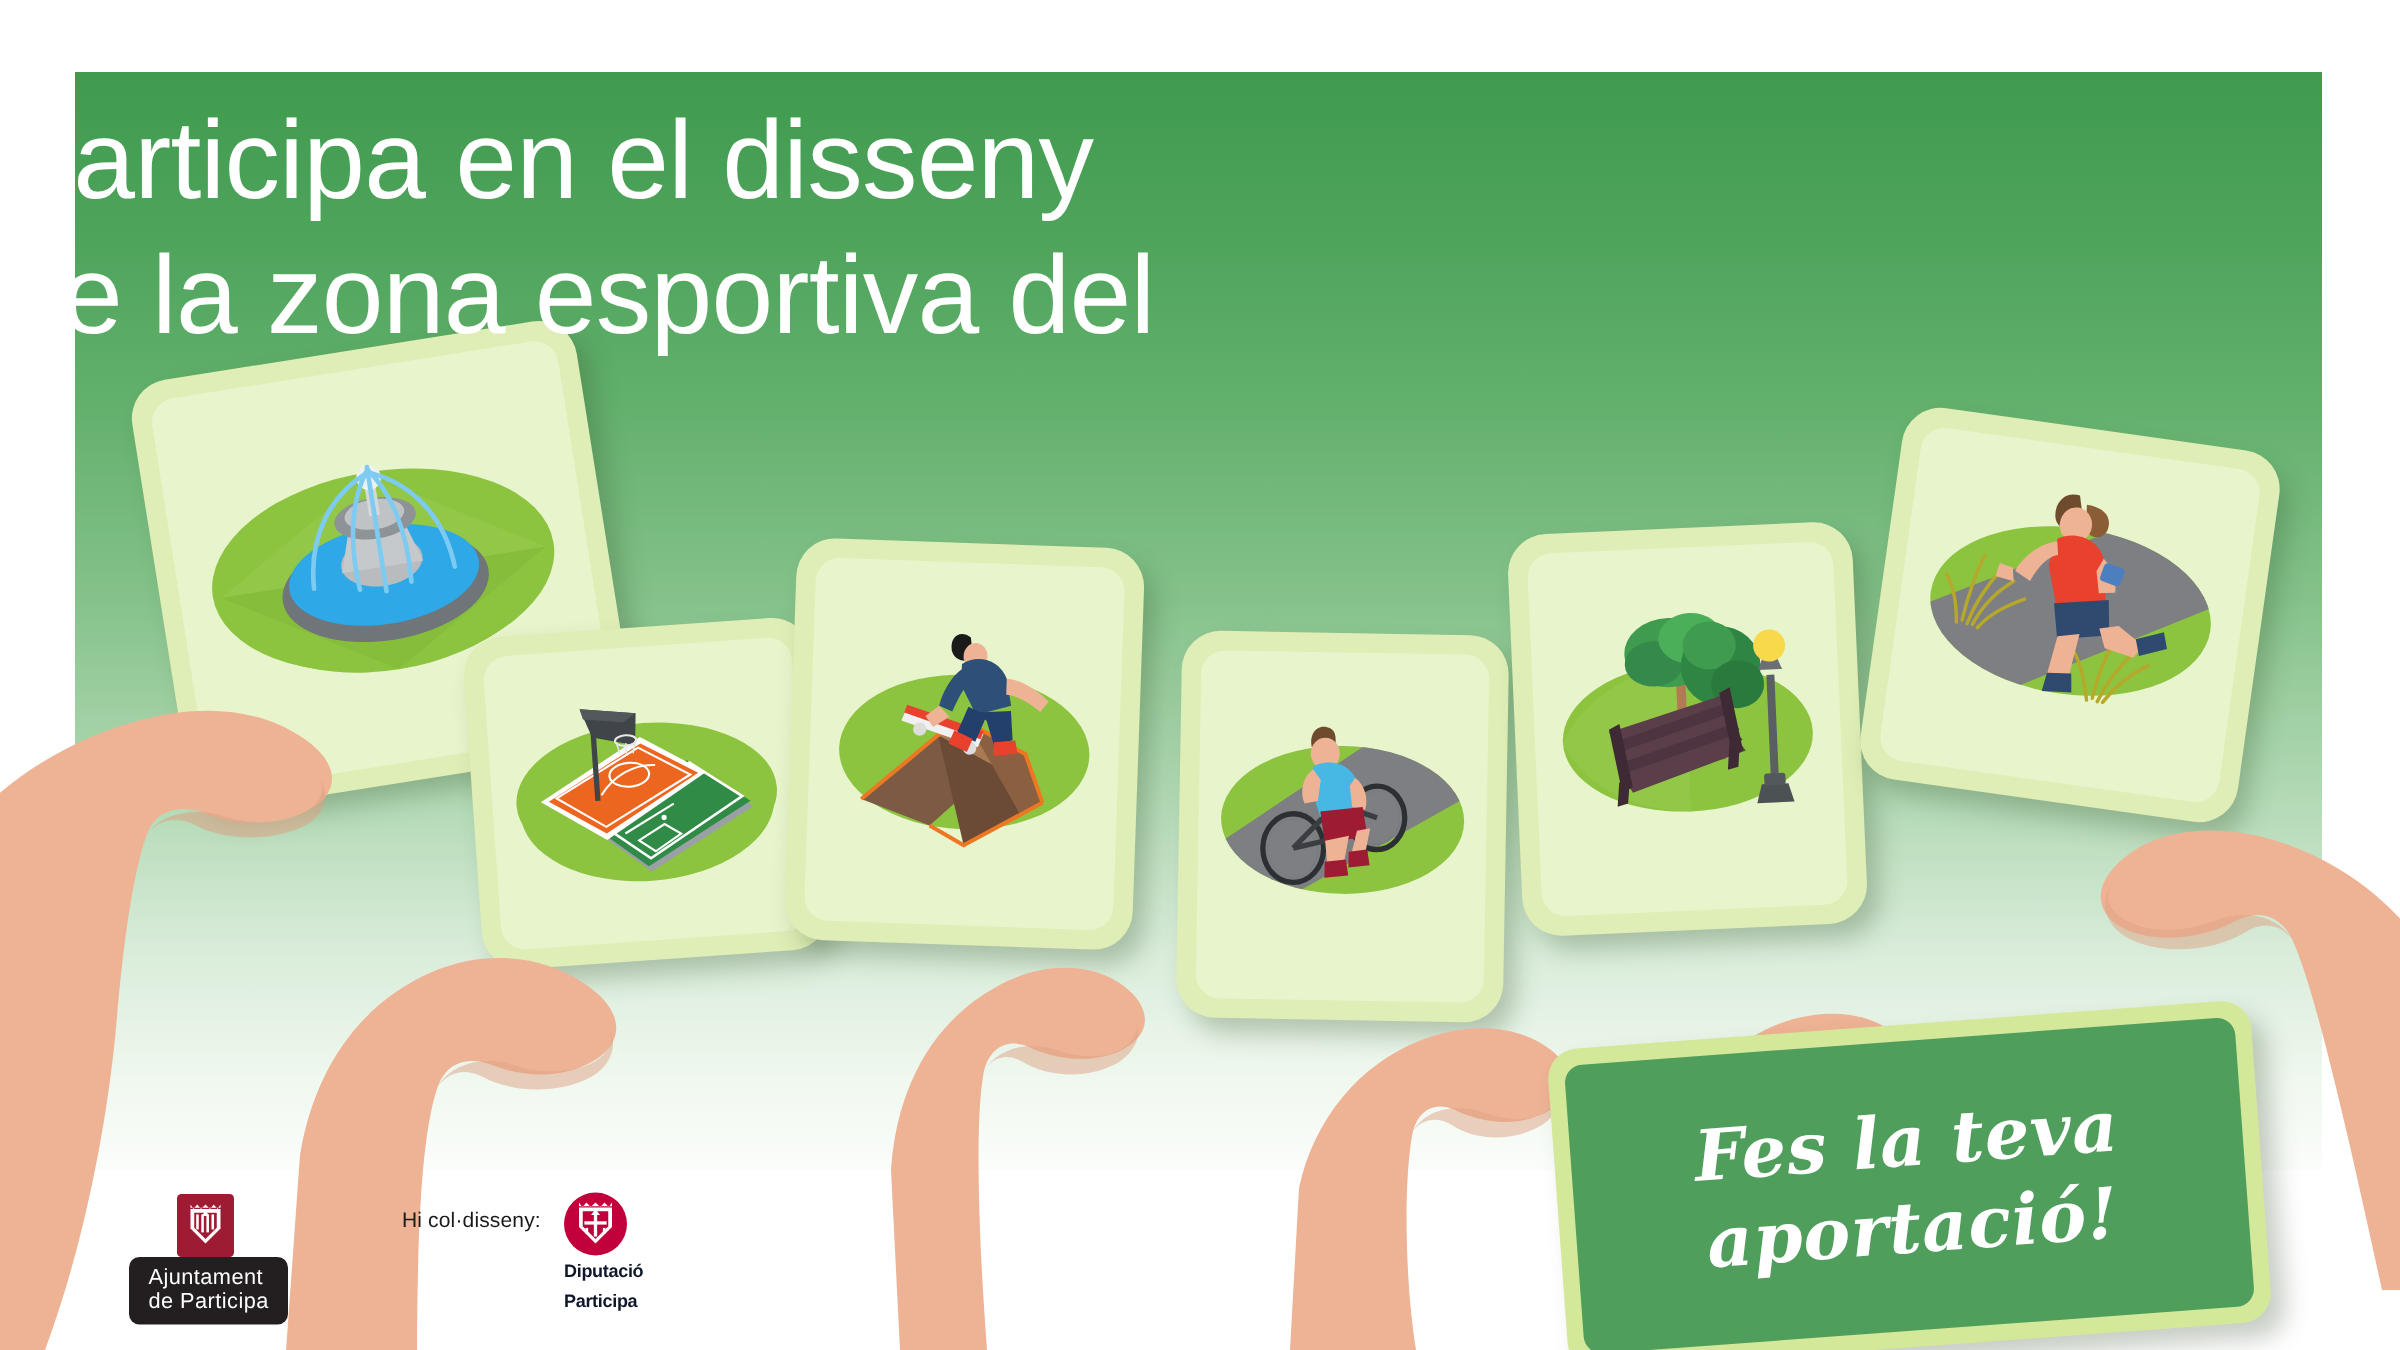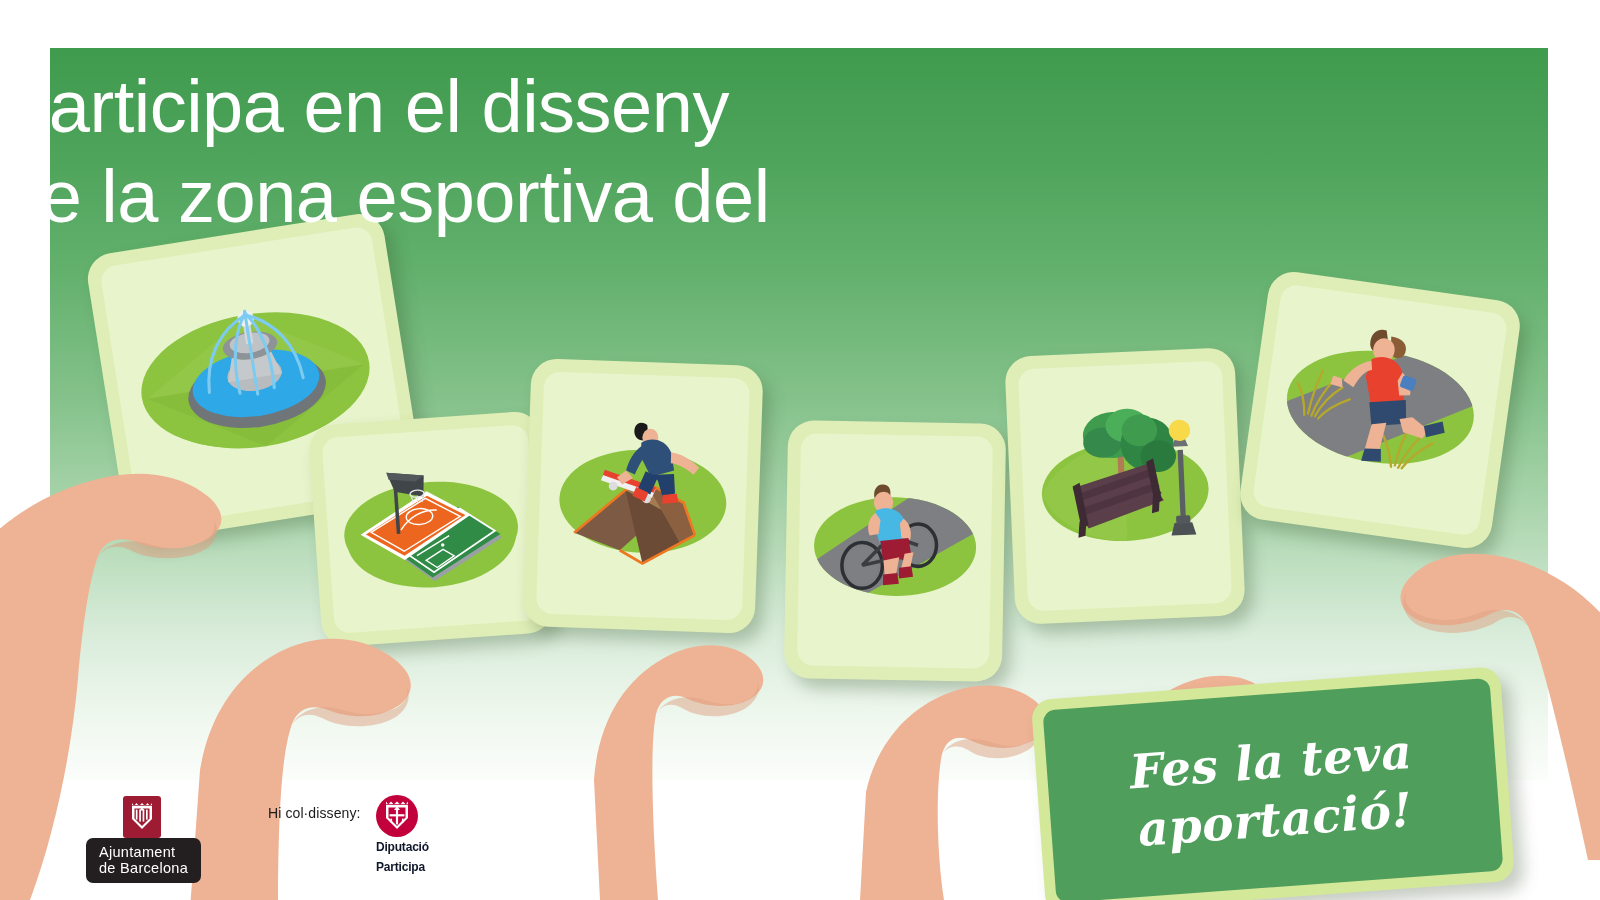--- a/index.html
+++ b/index.html
@@ -470,21 +470,21 @@
             <rect x="6.8" y="7.6" width="1.7" height="10"></rect>
             <rect x="10.2" y="7.6" width="1.7" height="12"></rect>
             <rect x="13.6" y="7.6" width="1.7" height="12"></rect>
             <rect x="17" y="7.6" width="1.7" height="10"></rect>
           </g>
           <path d="M13 5.2 L15.6 8.6 L10.4 8.6 Z" fill="#ffffff"></path>
         </svg>
       </div>
       <div class="name-box">
         <div>Ajuntament</div>
-        <div>de  Barcelona</div>
+        <div>de  Participa</div>
       </div>
     </div>
 
     <div class="logo-group lg-collab">
       <span class="collab-label">Hi col·disseny:</span>
     </div>
 
     <div class="logo-group lg-dipu">
       <div class="dipu-circle">
         <svg width="30" height="32" viewBox="0 0 30 32">

